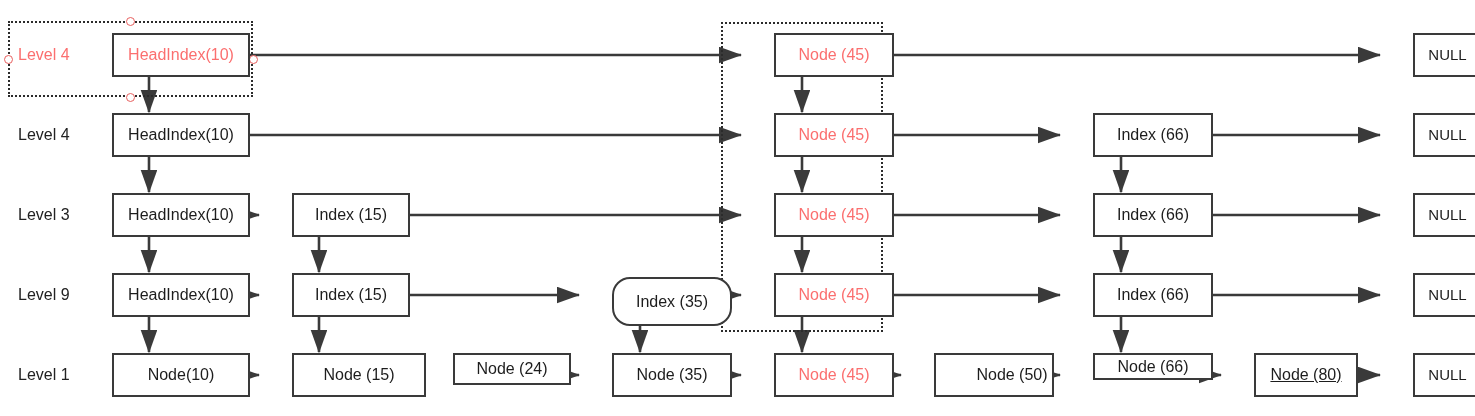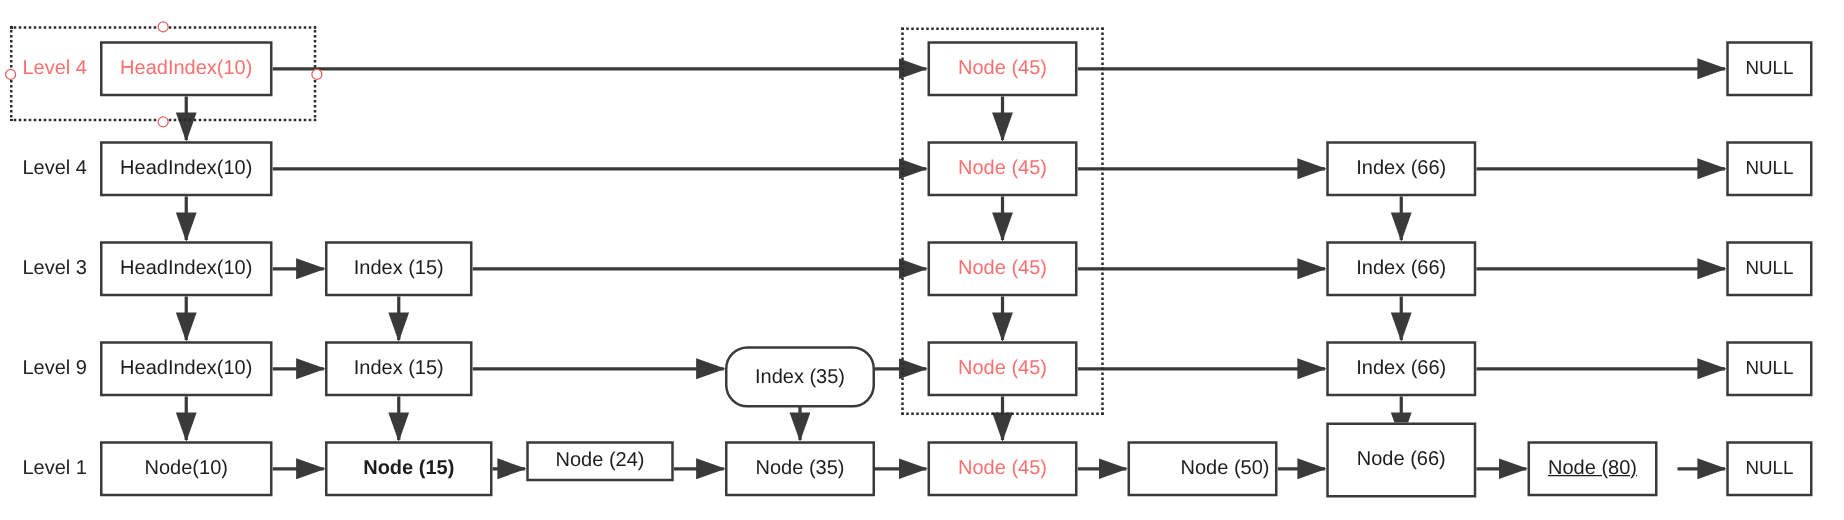--- a/index.html
+++ b/index.html
@@ -17,20 +17,21 @@
     color:#222;white-space:nowrap;
   }
   .lvl-label.red{color:#fb6f6f;}
 
   .node{
     position:absolute;box-sizing:border-box;
     background:#ffffff;border:2.5px solid #3a3a3a;
     display:flex;align-items:center;justify-content:center;
     font-size:16px;line-height:16px;color:#1d1d1d;
     white-space:nowrap;
+    margin-left:32px;
   }
   .node.red{color:#fb6f6f;}
   .node.null{font-size:15px;}
 
   .seldash{
     position:absolute;box-sizing:border-box;
     border:2.5px dotted #2b2b2b;
     background:transparent;
   }
   .handle{
@@ -111,21 +112,21 @@
     <div class="node null" style="left: 1381px; top: 193px; width: 69px; height: 44px;">NULL</div>
     <div class="lvl-label" style="left: 18px; top: 287px;">Level 9</div>
     <div class="node" style="left: 80px; top: 273px; width: 138px; height: 44px;">HeadIndex(10)</div>
     <div class="node" style="left: 260px; top: 273px; width: 118px; height: 44px;">Index  (15)</div>
     <div class="node" style="left: 580px; top: 277px; width: 120px; height: 49px; border-radius: 18px;">Index  (35)</div>
     <div class="node red" style="left: 742px; top: 273px; width: 120px; height: 44px;">Node  (45)</div>
     <div class="node" style="left: 1061px; top: 273px; width: 120px; height: 44px;">Index  (66)</div>
     <div class="node null" style="left: 1381px; top: 273px; width: 69px; height: 44px;">NULL</div>
     <div class="lvl-label" style="left: 18px; top: 367px; text-align: right;">Level 1</div>
     <div class="node" style="left: 80px; top: 353px; width: 138px; height: 44px;">Node(10)</div>
-    <div class="node" style="left: 260px; top: 353px; width: 134px; height: 44px; font-weight: bold;">Node  (15)</div>
+    <div class="node" style="left: 260px; top: 353px; width: 134px; height: 44px;">Node  (15)</div>
     <div class="node" style="left: 421px; top: 353px; width: 118px; height: 32px;">Node  (24)</div>
     <div class="node" style="left: 580px; top: 353px; width: 120px; height: 44px;">Node  (35)</div>
     <div class="node red" style="left: 742px; top: 353px; width: 120px; height: 44px;">Node  (45)</div>
     <div class="node" style="left: 902px; top: 353px; width: 120px; height: 44px; padding-left: 36px;">Node  (50)</div>
-    <div class="node" style="left: 1061px; top: 338px; width: 120px; height: 60px;">Node  (66)</div>
+    <div class="node" style="left: 1061px; top: 353px; width: 120px; height: 27px;">Node  (66)</div>
     <div class="node" style="left: 1222px; top: 353px; width: 104px; height: 44px; text-decoration: underline;">Node  (80)</div>
     <div class="node null" style="left: 1381px; top: 353px; width: 69px; height: 44px;">NULL</div>
   </div>
 
 </body></html>

